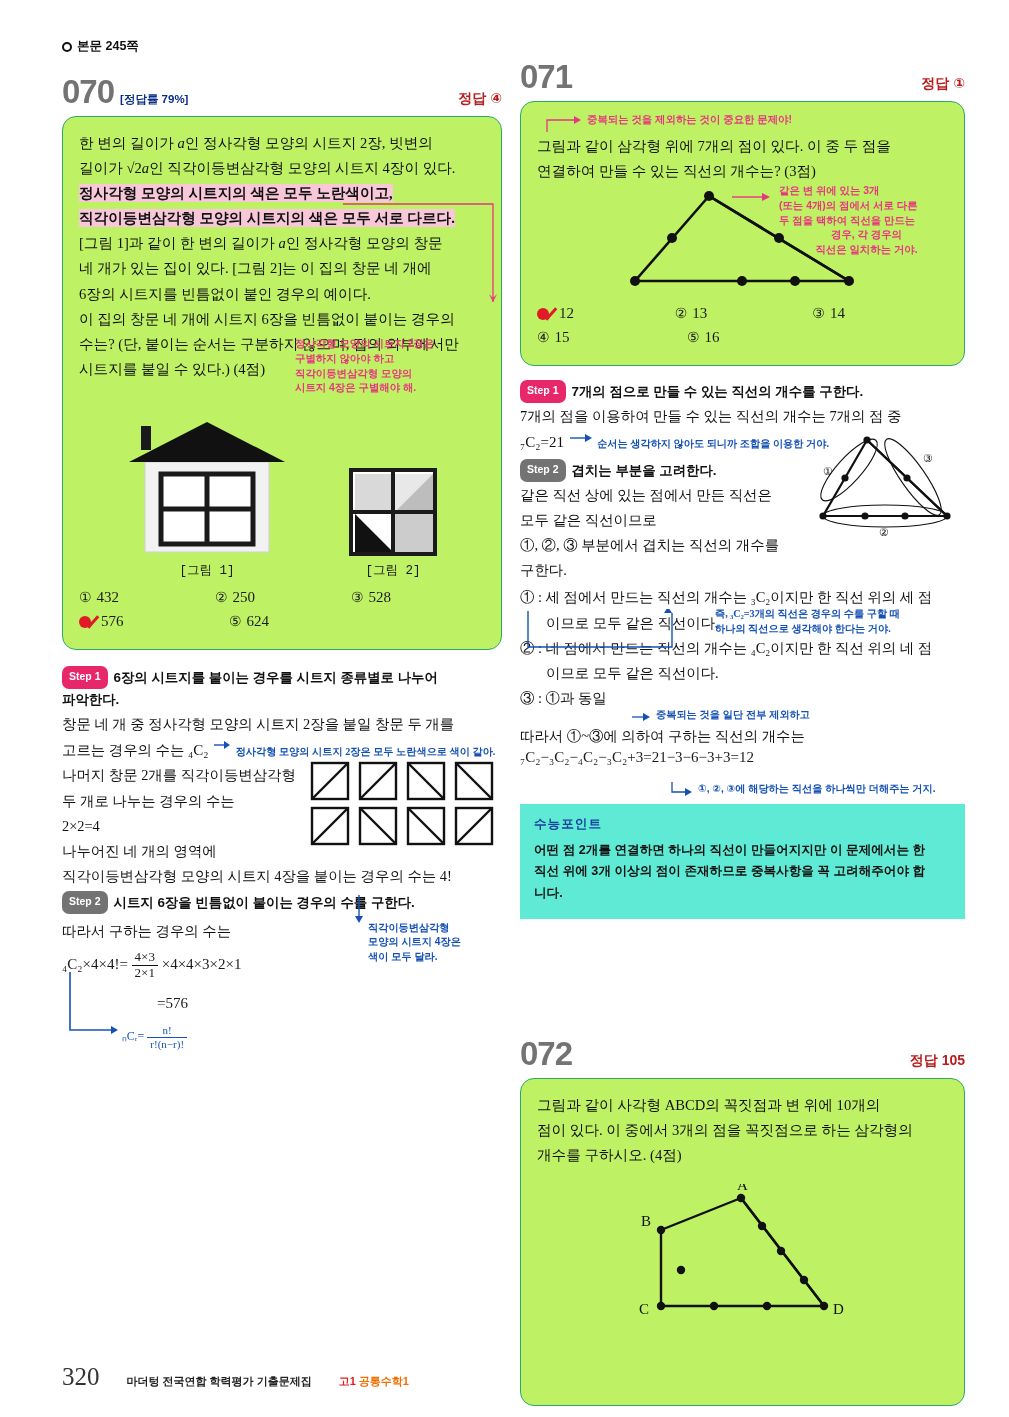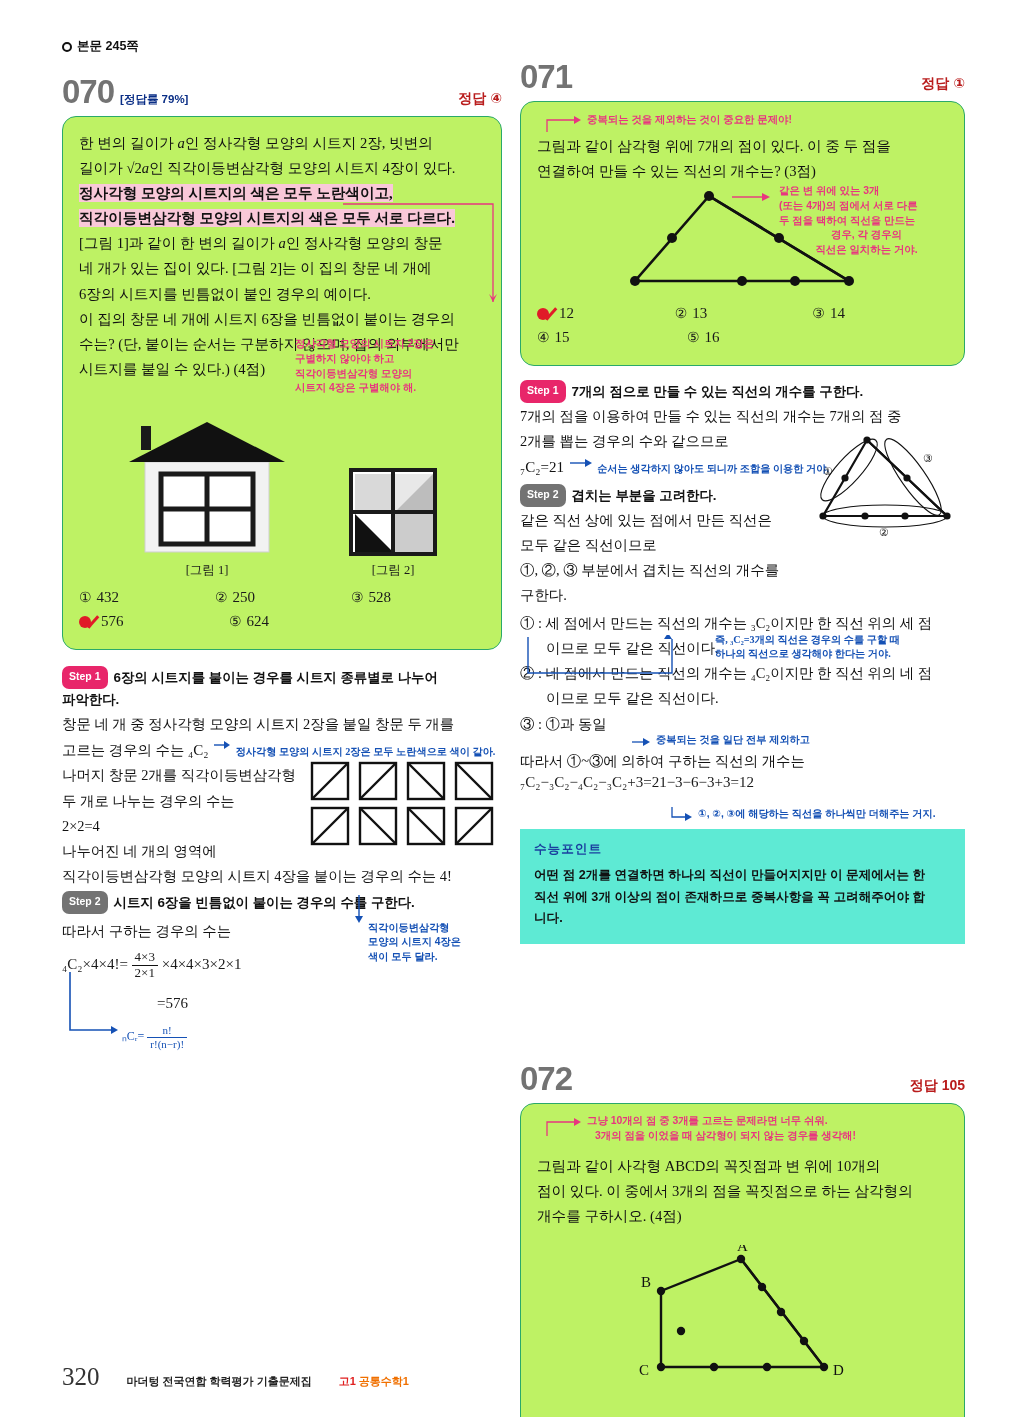--- a/index.html
+++ b/index.html
@@ -63,21 +63,21 @@
   .sn-text{font-size:12.6px;line-height:1.72;color:#111;font-weight:bold;}
 
   
   .footer{position:absolute;left:62px;bottom:26px;display:flex;align-items:baseline;gap:27px;}
   .pageno{font-size:25px;color:#333;font-family:"Liberation Serif",serif;}
   .foot-text{font-size:11px;font-weight:bold;color:#222;}
   .foot-sub{font-size:11px;font-weight:bold;color:#f07000;}
   .foot-sub .g{color:#e02020;}
 
   
-  .fig-caption{font-family:Liberation Serif, serif;font-size:12.5px;text-align:center;margin-top:4px;}
+  .fig-caption{font-family:Liberation Mono, monospace;font-size:12.5px;text-align:center;margin-top:4px;}
   .sqgrid{display:grid;grid-template-columns:repeat(4,42px);gap:6px;}
 
   .mathline{font-family:"Liberation Serif",serif;font-size:15px;}
   .frac{display:inline-block;vertical-align:middle;text-align:center;font-size:13px;line-height:1.15;}
   .frac .num{display:block;border-bottom:1.3px solid #111;padding:0 3px;}
   .frac .den{display:block;padding:0 3px;}
 </style>
 </head>
 <body>
 
@@ -355,21 +355,20 @@
         </div>
       </div>
     </div>
 
     <div style="margin-top:14px;position:relative;">
       <div class="steptitle">
         <span class="step s1">Step 1</span><span>7개의 점으로 만들 수 있는 직선의 개수를 구한다.</span>
       </div>
       <div class="body">
         <div>7개의 점을 이용하여 만들 수 있는 직선의 개수는 7개의 점 중</div>
-        <div>2개를 뽑는 경우의 수와 같으므로</div>
         <div>
           <span class="mathline">₇C₂=21</span>
           <svg width="26" height="14" style="vertical-align:2px">
             <path d="M2 7 H18" stroke="#1551b5" stroke-width="1.4"></path>
               <path d="M24 7 l-7 -4 v8 z" fill="#1551b5"></path>
           </svg>
           <span class="blue">순서는 생각하지 않아도 되니까 조합을 이용한 거야.</span>
         </div>
       </div>
 
@@ -441,30 +440,20 @@
         <div class="sn-text">니다.</div>
       </div>
     </div>
 
     <div class="prob-head" style="margin-top:118px;align-items:flex-end;">
       <span class="prob-num">072</span>
       <span class="prob-answer">정답 105</span>
     </div>
 
     <div class="qbox" style="min-height:300px;">
-      <div style="position:relative;height:36px;">
-        <svg width="50" height="22" style="position:absolute;left:4px;top:-2px">
-          <path d="M6 20 V6 H34" stroke="#e8367f" stroke-width="1.3" fill="none"></path>
-            <path d="M40 6 l-7 -4 v8 z" fill="#e8367f"></path>
-        </svg>
-        <div class="pink" style="position:absolute;left:50px;top:-4px;">
-          <div>그냥 10개의 점 중 3개를 고르는 문제라면 너무 쉬워.</div>
-          <div style="padding-left:8px">3개의 점을 이었을 때 삼각형이 되지 않는 경우를 생각해!</div>
-        </div>
-      </div>
       <div class="qtext">
         <div>그림과 같이 사각형 ABCD의 꼭짓점과 변 위에 10개의</div>
         <div>점이 있다. 이 중에서 3개의 점을 꼭짓점으로 하는 삼각형의</div>
         <div>개수를 구하시오. (4점)</div>
       </div>
 
       <div style="display:flex;justify-content:center;margin-top:16px;">
         <svg width="250" height="150" viewBox="0 0 250 150">
           <polygon points="122,14 42,46 42,122 205,122" fill="none" stroke="#111" stroke-width="2.4"></polygon>
           <line x1="122" y1="14" x2="205" y2="122" stroke="#111" stroke-width="2.4"></line>

